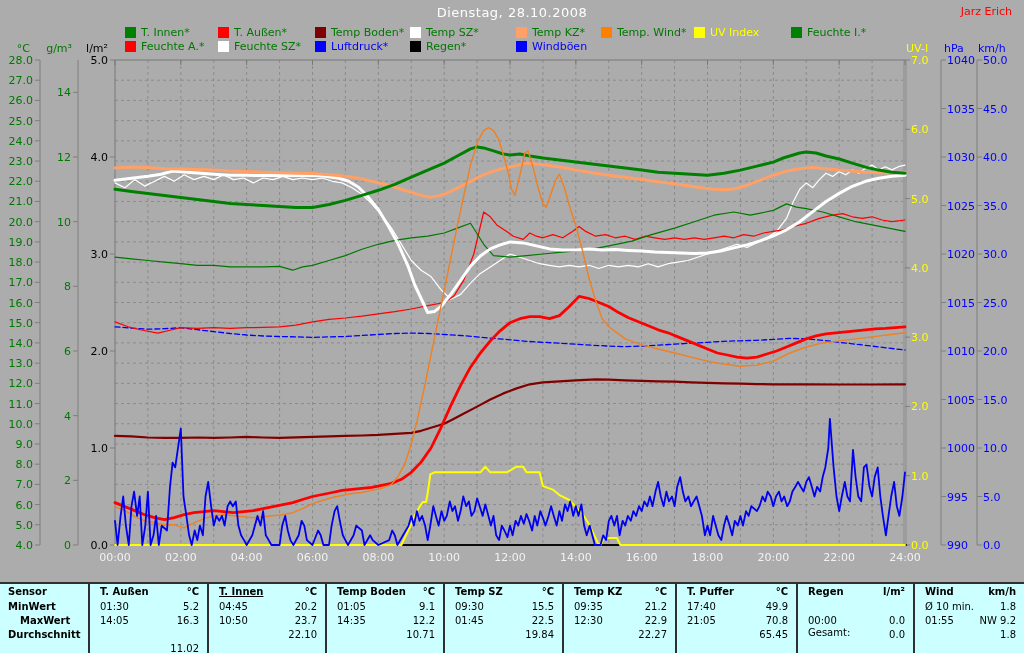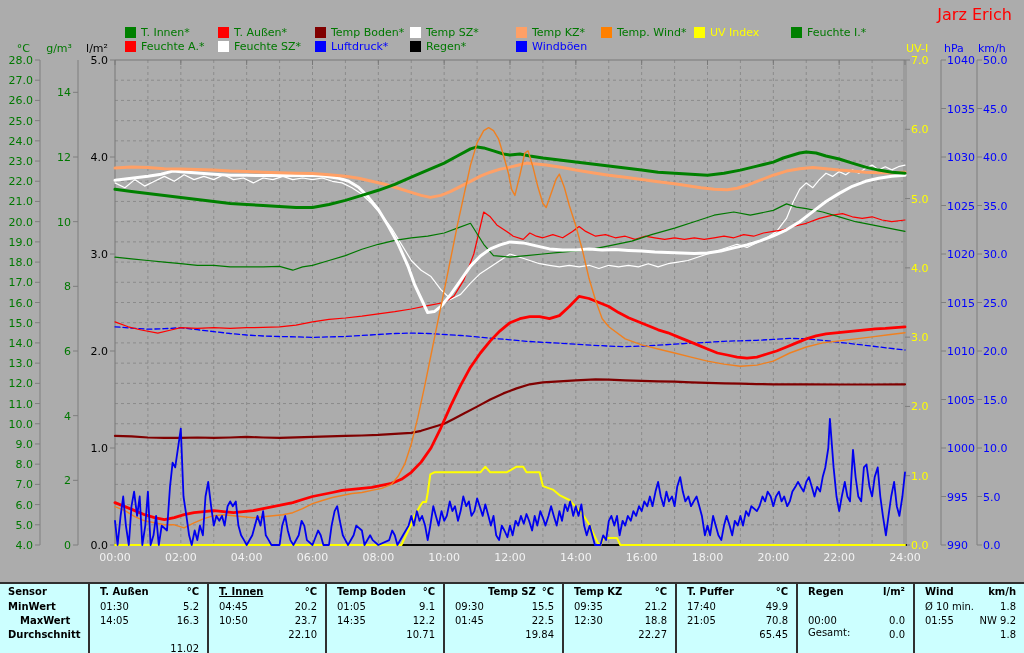--- a/index.html
+++ b/index.html
@@ -1,35 +1,36 @@
 <!DOCTYPE html>
 <html><head>
 <meta charset="utf-8">
 <style>
   html,body{margin:0;padding:0;background:#666;}
   .screen{position:relative;width:1024px;height:653px;background:#ACACAC;overflow:hidden;
           font-family:"DejaVu Sans","Liberation Sans",sans-serif;}
   .chart-title{position:absolute;top:5px;left:0;right:0;text-align:center;color:#FFFFFF;
                font-size:13px;letter-spacing:0.5px;}
-  .author{position:absolute;top:5px;right:12px;color:#FF0000;font-size:16px;}
+  .author{position:absolute;top:5px;right:12px;color:#FF0000;font-size:11px;}
   #legend{position:absolute;top:0;left:0;width:1024px;height:58px;}
   .legend-item{position:absolute;height:12px;line-height:12px;font-size:11px;white-space:nowrap;}
   .legend-swatch{display:inline-block;width:11px;height:11px;margin-right:5px;vertical-align:-2px;}
   #chart-svg{position:absolute;top:0;left:0;}
   #table{position:absolute;top:582px;left:0;width:1024px;height:71px;background:#CCFFFF;
          font-size:10px;color:#000;}
   .tline{position:absolute;background:#303030;}
   .tcell{position:absolute;height:13px;line-height:13px;white-space:nowrap;}
   .tbold{font-weight:bold;}
   .tright{text-align:right;}
 </style>
 </head>
 <body>
 
 <div class="screen">
+  <div class="chart-title">Dienstag, 28.10.2008</div>
   <div class="author">Jarz Erich</div>
   <div id="legend">
       <div class="legend-item" style="left: 125px; top: 27px;"><span class="legend-swatch" style="background: rgb(0, 128, 0);"></span><span style="color: rgb(0, 120, 0);">T. Innen*</span></div>
       <div class="legend-item" style="left: 218px; top: 27px;"><span class="legend-swatch" style="background: rgb(255, 0, 0);"></span><span style="color: rgb(0, 120, 0);">T. Außen*</span></div>
       <div class="legend-item" style="left: 315px; top: 27px;"><span class="legend-swatch" style="background: rgb(128, 0, 0);"></span><span style="color: rgb(0, 120, 0);">Temp Boden*</span></div>
       <div class="legend-item" style="left: 410px; top: 27px;"><span class="legend-swatch" style="background: rgb(255, 255, 255);"></span><span style="color: rgb(0, 120, 0);">Temp SZ*</span></div>
       <div class="legend-item" style="left: 516px; top: 27px;"><span class="legend-swatch" style="background: rgb(255, 160, 102);"></span><span style="color: rgb(0, 120, 0);">Temp KZ*</span></div>
       <div class="legend-item" style="left: 601px; top: 27px;"><span class="legend-swatch" style="background: rgb(255, 128, 0);"></span><span style="color: rgb(0, 120, 0);">Temp. Wind*</span></div>
       <div class="legend-item" style="left: 694px; top: 27px;"><span class="legend-swatch" style="background: rgb(255, 255, 0);"></span><span style="color: rgb(255, 255, 0);">UV Index</span></div>
       <div class="legend-item" style="left: 791px; top: 27px;"><span class="legend-swatch" style="background: rgb(0, 128, 0);"></span><span style="color: rgb(0, 120, 0);">Feuchte I.*</span></div>
@@ -306,33 +307,33 @@
       <div class="tcell" style="left: 219px; top: 32px;">10:50</div>
       <div class="tcell tright" style="right: 707px; top: 32px;">23.7</div>
       <div class="tcell tright" style="right: 707px; top: 46px;">22.10</div>
       <div class="tcell tbold" style="left: 337px; top: 3px;">Temp Boden</div>
       <div class="tcell tbold tright" style="right: 589px; top: 3px;">°C</div>
       <div class="tcell" style="left: 337px; top: 18px;">01:05</div>
       <div class="tcell tright" style="right: 589px; top: 18px; margin-left: 16px;">9.1</div>
       <div class="tcell" style="left: 337px; top: 32px;">14:35</div>
       <div class="tcell tright" style="right: 589px; top: 32px;">12.2</div>
       <div class="tcell tright" style="right: 589px; top: 46px;">10.71</div>
-      <div class="tcell tbold" style="left: 455px; top: 3px; margin-left: 33px;">Temp SZ</div>
+      <div class="tcell tbold" style="left: 455px; top: 3px;">Temp SZ</div>
       <div class="tcell tbold tright" style="right: 470px; top: 3px;">°C</div>
       <div class="tcell" style="left: 455px; top: 18px;">09:30</div>
       <div class="tcell tright" style="right: 470px; top: 18px;">15.5</div>
       <div class="tcell" style="left: 455px; top: 32px;">01:45</div>
       <div class="tcell tright" style="right: 470px; top: 32px;">22.5</div>
       <div class="tcell tright" style="right: 470px; top: 46px;">19.84</div>
       <div class="tcell tbold" style="left: 574px; top: 3px;">Temp KZ</div>
       <div class="tcell tbold tright" style="right: 357px; top: 3px;">°C</div>
       <div class="tcell" style="left: 574px; top: 18px;">09:35</div>
       <div class="tcell tright" style="right: 357px; top: 18px;">21.2</div>
       <div class="tcell" style="left: 574px; top: 32px;">12:30</div>
-      <div class="tcell tright" style="right: 357px; top: 32px;">18.8</div>
+      <div class="tcell tright" style="right: 357px; top: 32px;">22.9</div>
       <div class="tcell tright" style="right: 357px; top: 46px;">22.27</div>
       <div class="tcell tbold" style="left: 687px; top: 3px;">T. Puffer</div>
       <div class="tcell tbold tright" style="right: 236px; top: 3px;">°C</div>
       <div class="tcell" style="left: 687px; top: 18px;">17:40</div>
       <div class="tcell tright" style="right: 236px; top: 18px;">49.9</div>
       <div class="tcell" style="left: 687px; top: 32px;">21:05</div>
       <div class="tcell tright" style="right: 236px; top: 32px;">70.8</div>
       <div class="tcell tright" style="right: 236px; top: 46px;">65.45</div>
       <div class="tcell tbold" style="left: 808px; top: 3px;">Regen</div>
       <div class="tcell tbold tright" style="right: 119px; top: 3px;">l/m²</div>

